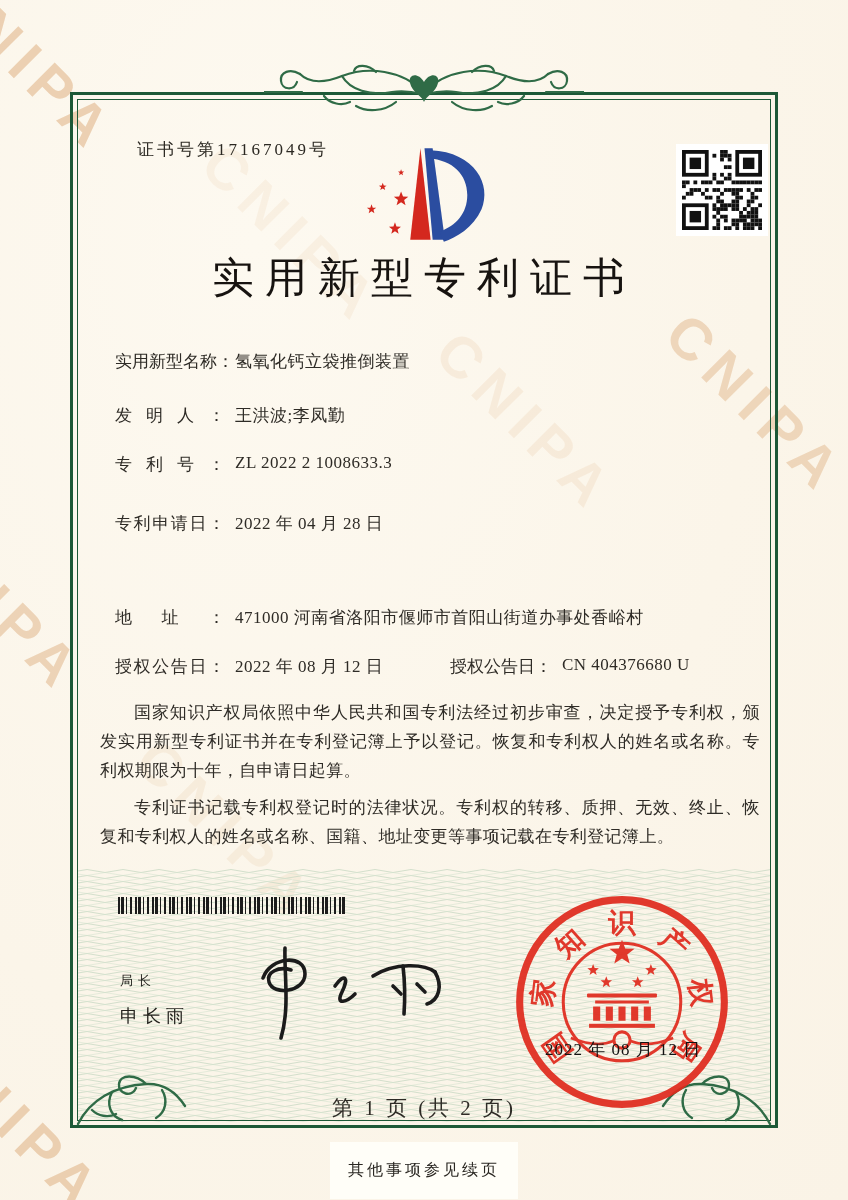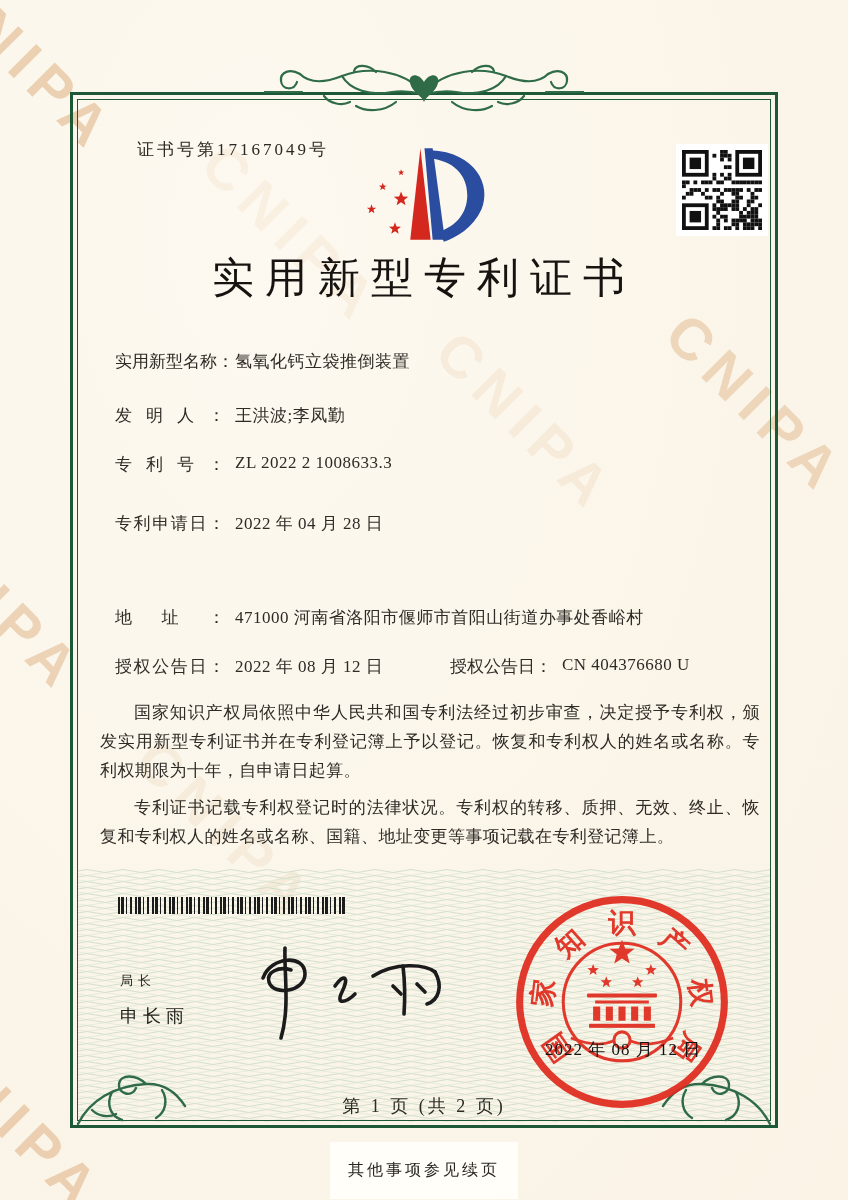--- a/index.html
+++ b/index.html
@@ -45,21 +45,21 @@
     font-family:"Liberation Sans","DejaVu Sans",sans-serif;color:#23211d;}
   .director-name{left:120px;top:1004px;font-size:18px;letter-spacing:5px;
     font-family:Liberation Serif, serif;color:#23211d;}
   .signature{left:235px;top:938px;}
   
   .seal{left:508px;top:888px;z-index:5;}
   .seal-char{font-size:27px;font-weight:bold;font-family:"Liberation Serif",serif;}
   .seal-date{left:512px;top:1038px;width:222px;text-align:center;font-size:17px;
     letter-spacing:1px;color:#121212;z-index:6;}
   
-  .page-info{left:0;right:0;top:1094px;text-align:center;font-size:18px;letter-spacing:3px;color:#2e2b26;}
+  .page-info{left:0;right:0;top:1094px;text-align:center;font-size:21px;letter-spacing:3px;color:#2e2b26;}
   .cont-note{left:50%;top:1142px;transform:translateX(-50%);background:#fffef8;
     padding:18px 18px;font-size:16px;letter-spacing:3px;color:#2a2722;z-index:7;}
   .ornament{pointer-events:none;}
 </style>
 </head>
 <body>
 
 <div class="page">
 
   <div class="wm" style="left:-30px;top:-42px;opacity:.55">CNIPA</div>

